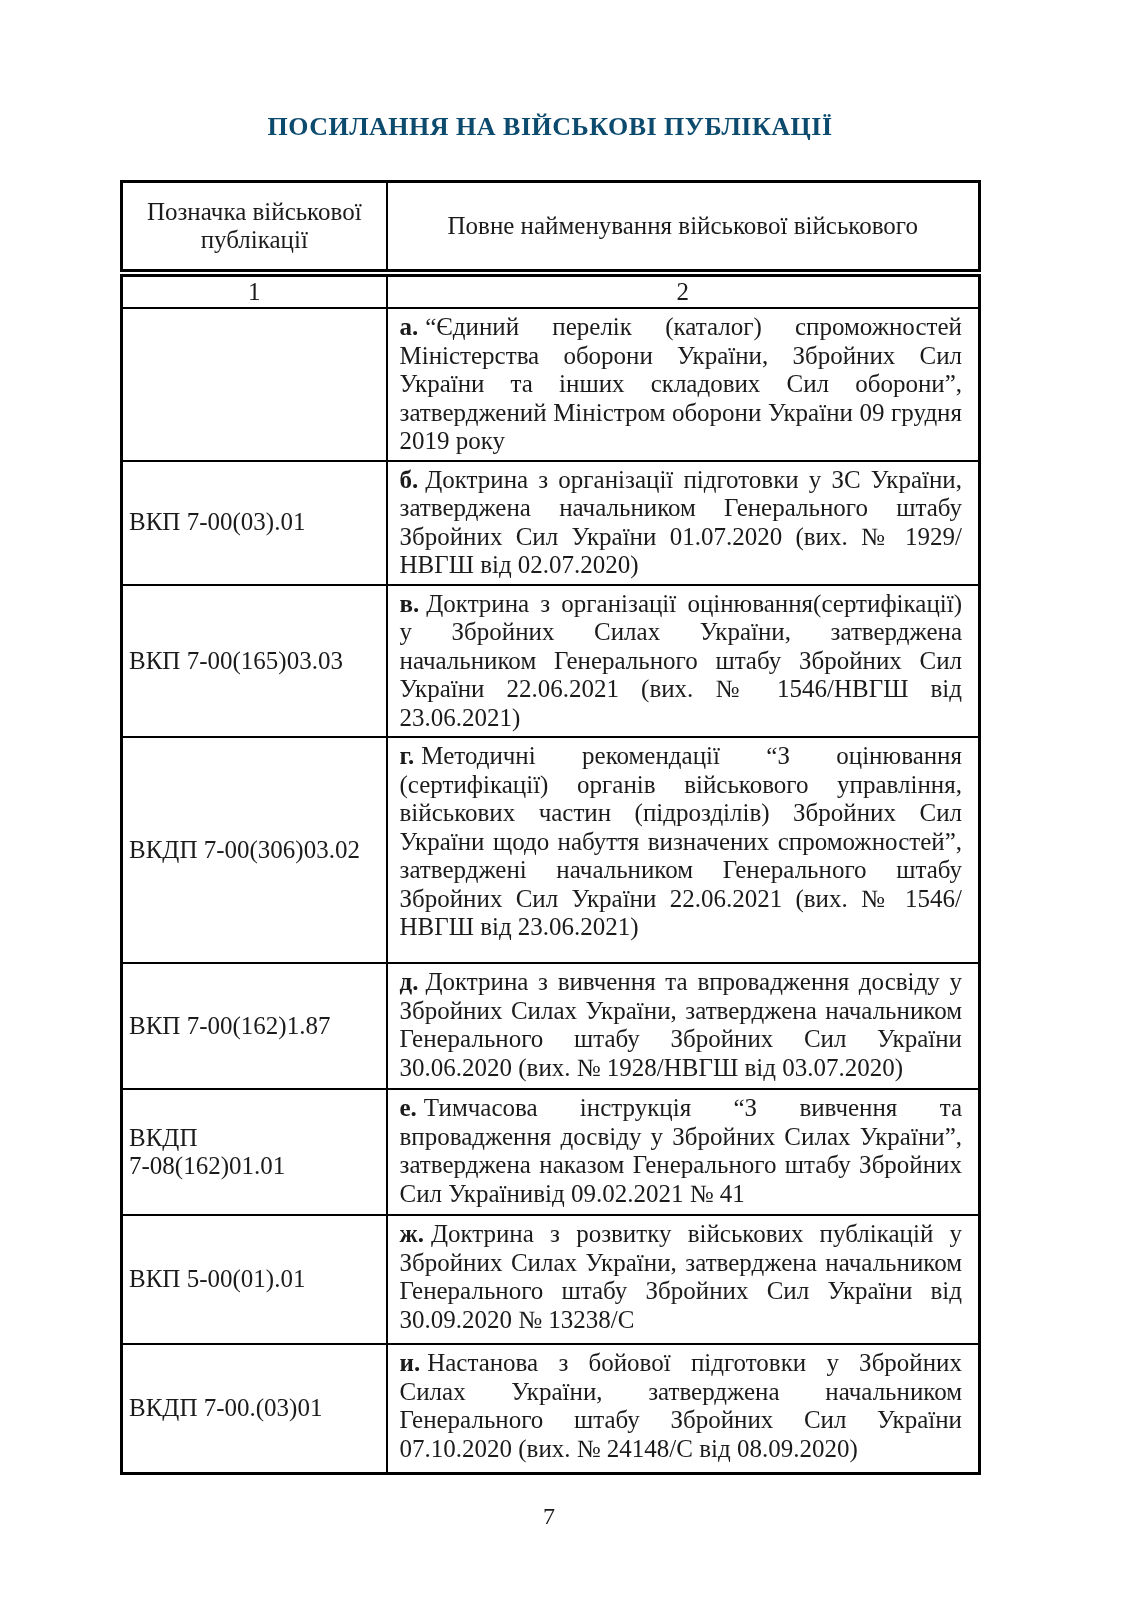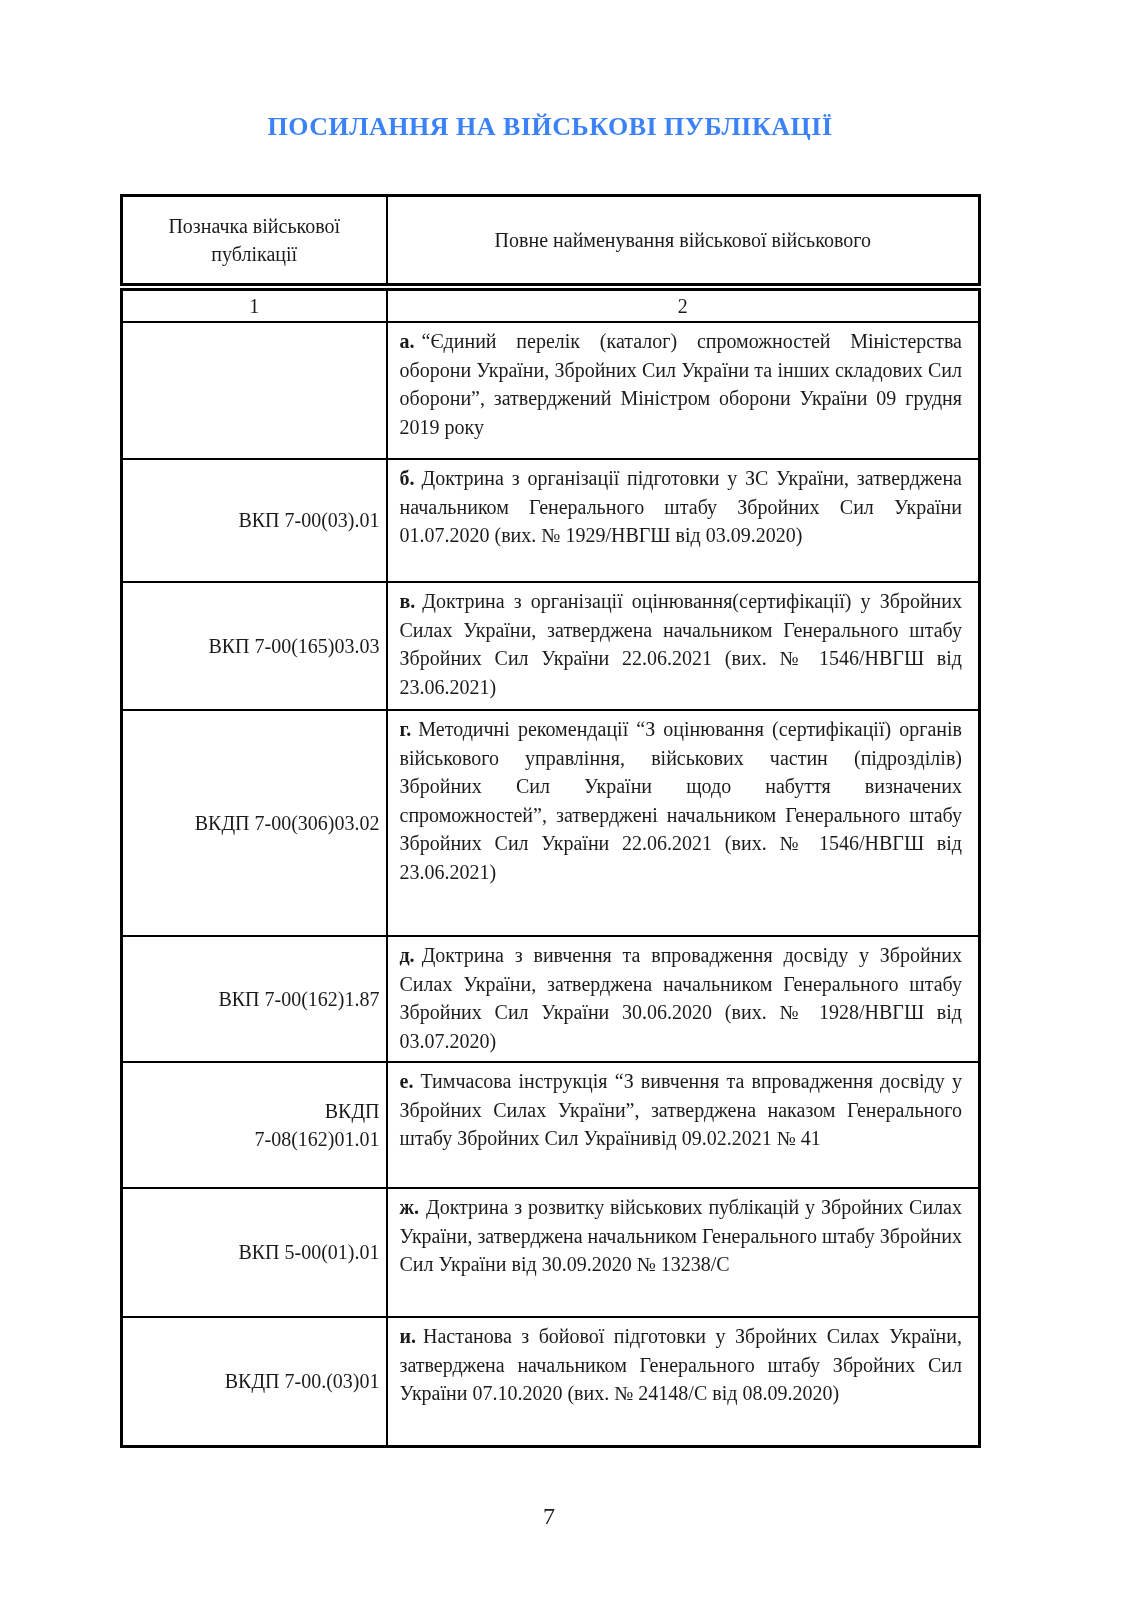--- a/index.html
+++ b/index.html
@@ -19,31 +19,31 @@
   .title {
     position: absolute;
     top: 112px;
     left: 0;
     width: 1100px;
     margin: 0;
     text-align: center;
     font-size: 26px;
     font-weight: bold;
     letter-spacing: 0.5px;
-    color: #3b82f6;
+    color: #0c4a6e;
   }
   table.pubs {
     position: absolute;
-    top: 194px;
+    top: 180px;
     left: 120px;
     width: 858px;
     border-collapse: collapse;
     table-layout: fixed;
     border: 3px solid #000;
-    font-size: 20px;
+    font-size: 25px;
     line-height: 28.5px;
   }
   col.c1 { width: 265px; }
   col.c2 { width: 593px; }
   th, td {
     border: 2px solid #000;
     font-weight: normal;
     vertical-align: middle;
     overflow: hidden;
   }
@@ -53,21 +53,21 @@
     padding: 2px 8px;
     border-bottom: 8px double #000;
   }
   tr.num-row td {
     height: 30px;
     text-align: center;
     padding: 0;
     line-height: 28px;
   }
   td.code {
-    text-align: right;
+    text-align: left;
     vertical-align: middle;
     padding: 8px 6px;
     white-space: pre-line;
   }
   td.desc {
     text-align: justify;
     vertical-align: top;
     padding: 4px 16px 4px 12px;
   }
   td.desc .prefix {
@@ -113,21 +113,21 @@
         <td>2</td>
       </tr>
     </thead>
     <tbody>
       <tr class="data-row">
         <td class="code"></td>
         <td class="desc"><span class="prefix">а.</span><span>“Єдиний перелік (каталог) спроможностей Міністерства оборони України, Збройних Сил України та інших складових Сил оборони”, затверджений Міністром оборони України 09 грудня 2019 року</span></td>
       </tr>
       <tr class="data-row">
         <td class="code">ВКП 7-00(03).01</td>
-        <td class="desc"><span class="prefix">б.</span><span>Доктрина з організації підготовки у ЗС України, затверджена начальником Генерального штабу Збройних Сил України 01.07.2020 (вих. № 1929/НВГШ від 03.09.2020)</span></td>
+        <td class="desc"><span class="prefix">б.</span><span>Доктрина з організації підготовки у ЗС України, затверджена начальником Генерального штабу Збройних Сил України 01.07.2020 (вих. № 1929/НВГШ від 02.07.2020)</span></td>
       </tr>
       <tr class="data-row">
         <td class="code">ВКП 7-00(165)03.03</td>
         <td class="desc"><span class="prefix">в.</span><span>Доктрина з організації оцінювання(сертифікації) у Збройних Силах України, затверджена начальником Генерального штабу Збройних Сил України 22.06.2021 (вих. № 1546/НВГШ від 23.06.2021)</span></td>
       </tr>
       <tr class="data-row">
         <td class="code">ВКДП 7-00(306)03.02</td>
         <td class="desc"><span class="prefix">г.</span><span>Методичні рекомендації “З оцінювання (сертифікації) органів військового управління, військових частин (підрозділів) Збройних Сил України щодо набуття визначених спроможностей”, затверджені начальником Генерального штабу Збройних Сил України 22.06.2021 (вих. № 1546/НВГШ від 23.06.2021)</span></td>
       </tr>
       <tr class="data-row">

